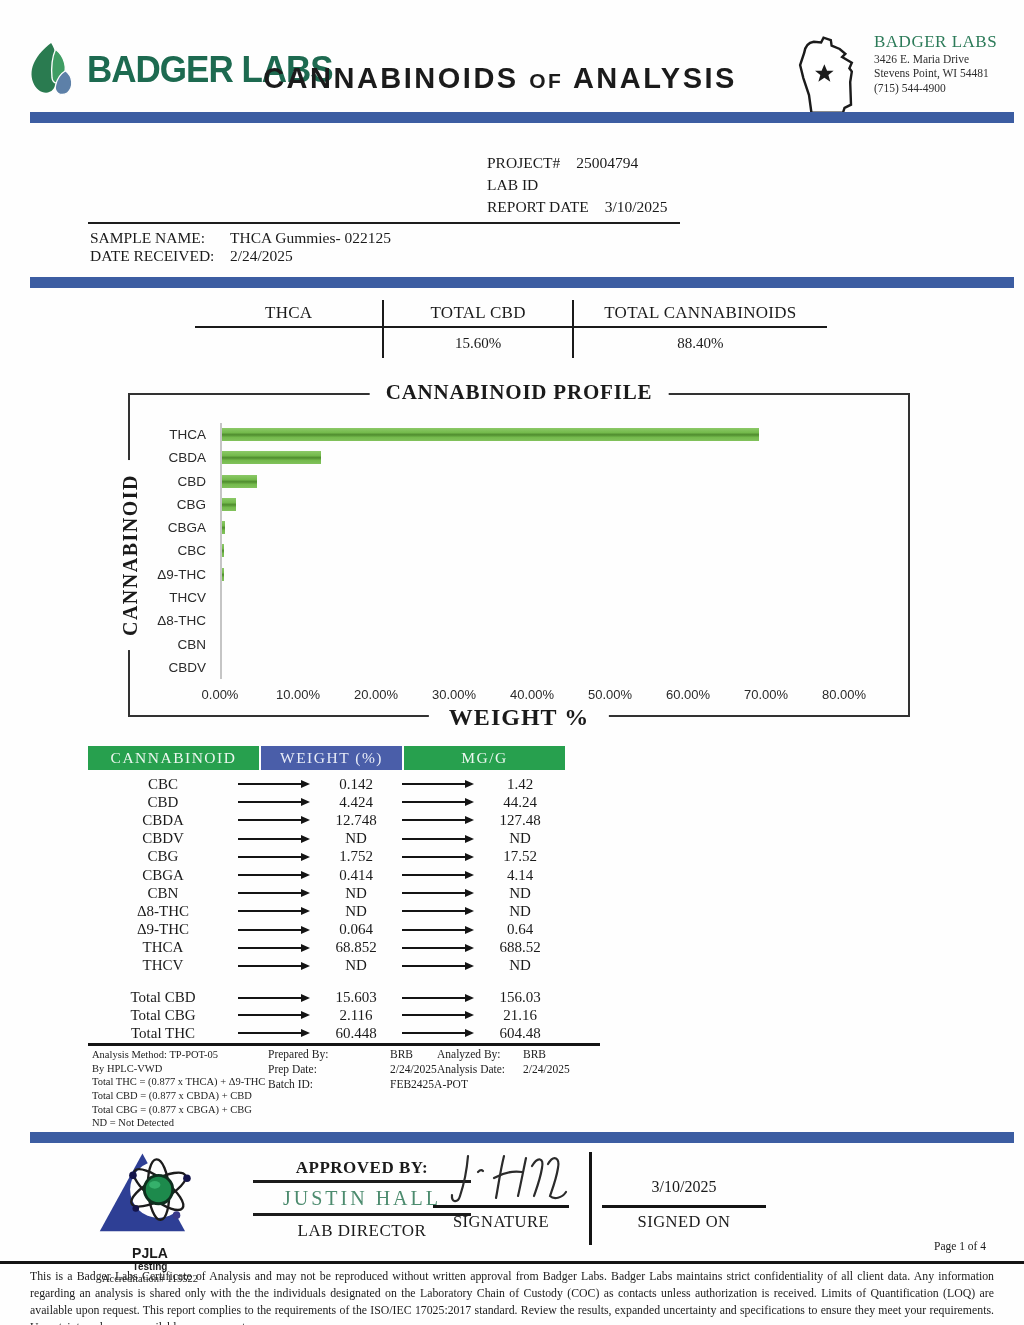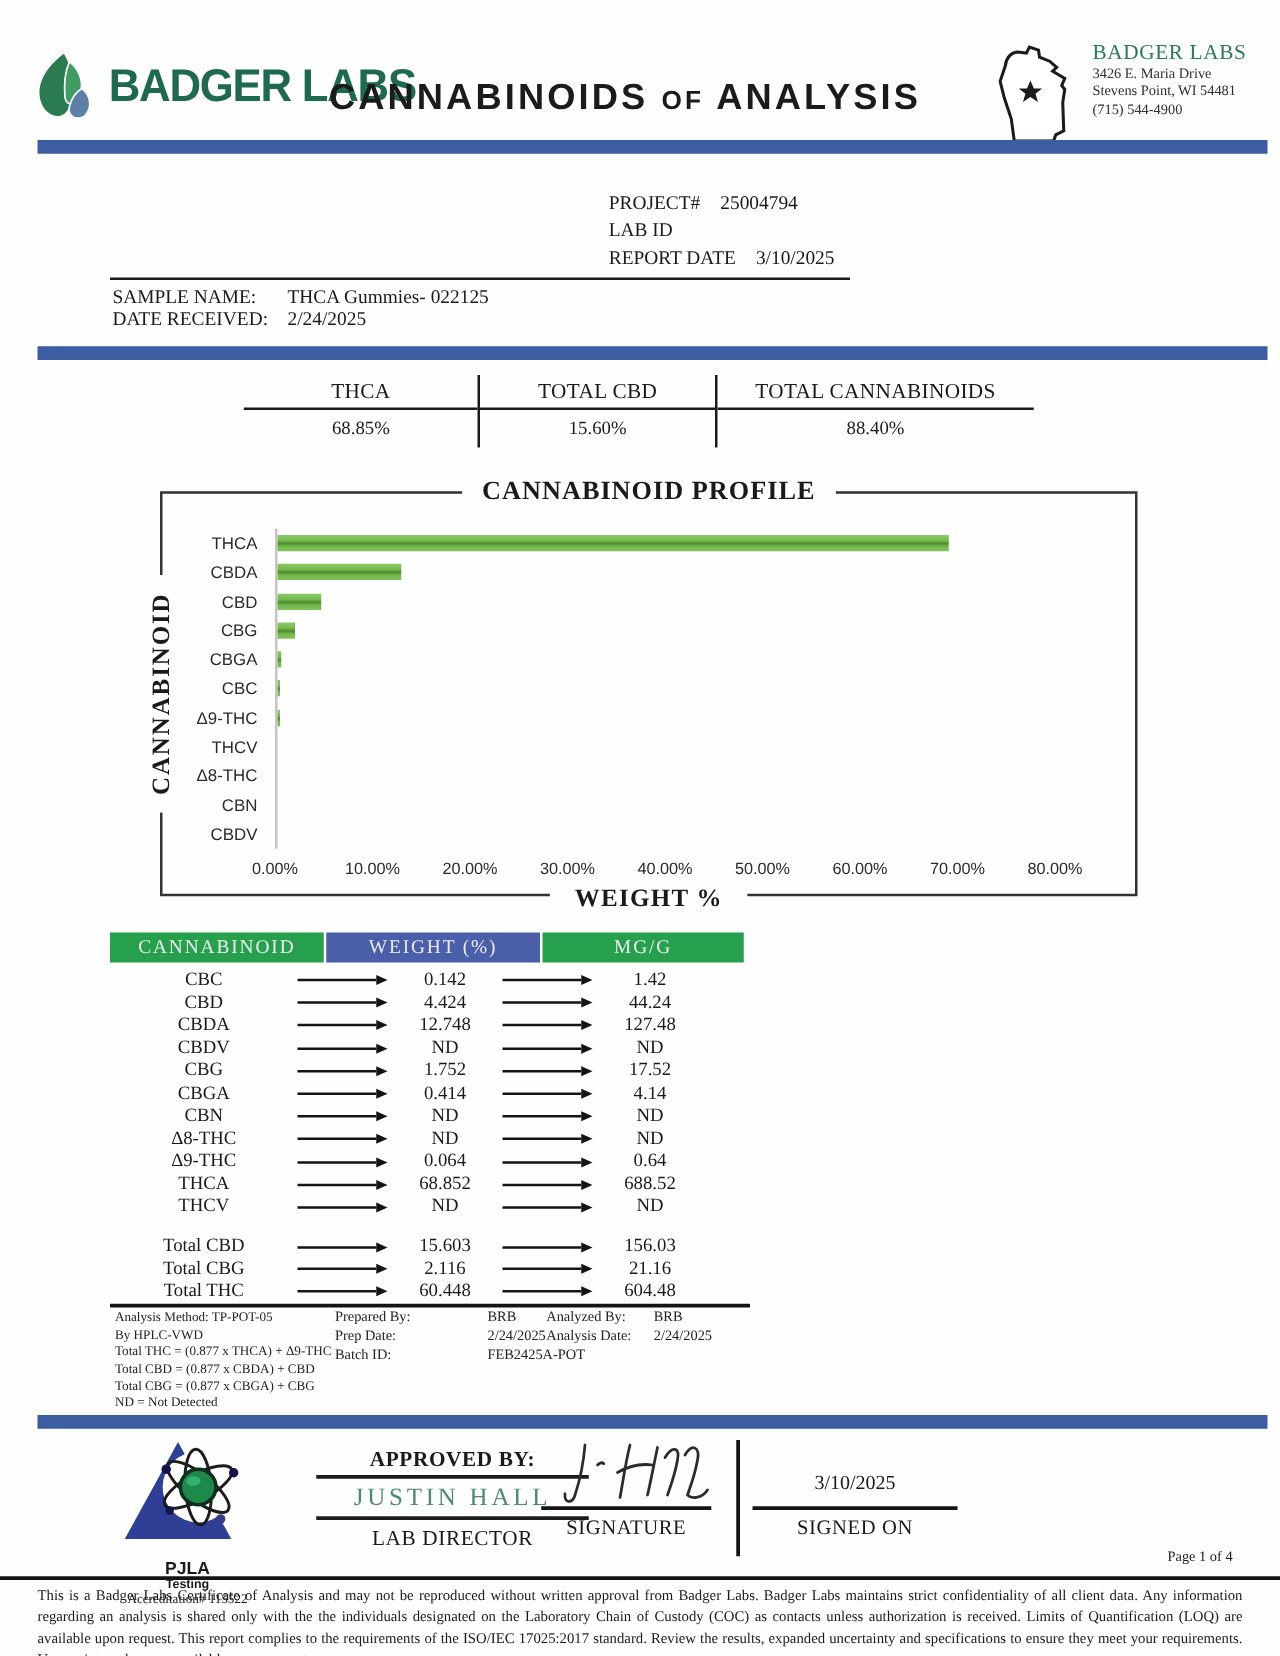--- a/index.html
+++ b/index.html
@@ -41,39 +41,39 @@
              font-size:17px;letter-spacing:.3px;border-bottom:2px solid #1a1a1a;}
   .sum-value{height:30px;display:flex;align-items:center;justify-content:center;font-size:15px;}
 
   
   .chart-box{position:absolute;left:128px;top:393px;width:778px;height:320px;border:2px solid #323232;}
   .chart-title{position:absolute;top:-15px;left:50%;transform:translateX(-50%);background:#fefefe;
                padding:0 16px;font-size:21px;font-weight:bold;letter-spacing:.8px;white-space:nowrap;}
   .chart-ylabel{position:absolute;top:50%;left:0;transform:translate(-50%,-50%) rotate(-90deg);
                 background:#fefefe;padding:0 14px;font-size:20px;font-weight:bold;letter-spacing:1.5px;white-space:nowrap;}
   .chart-xlabel{position:absolute;bottom:-16px;left:50%;transform:translateX(-50%);background:#fefefe;
-                padding:0 20px;font-size:20px;font-weight:bold;letter-spacing:1px;white-space:nowrap;}
+                padding:0 20px;font-size:24px;font-weight:bold;letter-spacing:1px;white-space:nowrap;}
   .chart-cats{position:absolute;left:0;top:28px;width:84px;height:256px;display:flex;flex-direction:column;}
   .chart-cat{flex:1;display:flex;align-items:center;justify-content:flex-end;
              font-family:"Liberation Sans",sans-serif;font-size:13.5px;color:#2b2b2b;padding-right:8px;}
   .chart-plot{position:absolute;left:90px;top:28px;width:680px;height:256px;border-left:2px solid #c5c5c5;
               display:flex;flex-direction:column;}
   .chart-row{flex:1;display:flex;align-items:center;}
   .chart-bar{height:13px;background:linear-gradient(to bottom,#8cc968 0%,#74ba4c 35%,#4f8c2e 52%,#74ba4c 72%,#82c25c 100%);}
   .chart-ticks{position:absolute;left:90px;top:292px;width:680px;height:16px;padding-left:24px;}
   .chart-tick{position:absolute;transform:translateX(-50%);font-family:"Liberation Sans",sans-serif;
               font-size:13px;color:#2a2a2a;white-space:nowrap;}
 
   
   .coa-table{position:absolute;left:88px;top:746px;width:507px;}
   .coa-thead{display:flex;height:24px;}
   .coa-th{display:flex;align-items:center;justify-content:center;font-size:15.5px;letter-spacing:1.5px;}
   .th-green{background:#27a04e;color:#ecf7ef;}
   .th-blue{background:#4a5ea9;color:#e9edf8;}
-  .th1{width:171px;margin-right:2px}.th2{width:171px;margin-right:2px}.th3{width:161px}
+  .th1{width:171px;margin-right:2px}.th2{width:141px;margin-right:2px}.th3{width:161px}
   .coa-rows{margin-top:5px;}
   .coa-row{display:flex;align-items:center;height:18.2px;font-size:15px;}
   .rc-name{width:150px;text-align:center;}
   .rc-val{width:92px;text-align:center;}
   .arrow{width:72px;display:flex;align-items:center;}
   .arrow .shaft{flex:1;height:2px;background:#141414;}
   .arrow .head{width:0;height:0;border-left:9px solid #141414;border-top:4.5px solid transparent;border-bottom:4.5px solid transparent;}
   .coa-totals{margin-top:14px;}
   .coa-totals .coa-row{height:17.6px;}
   .table-endline{position:absolute;left:88px;top:1043px;width:512px;height:3px;background:#141414;}
@@ -169,21 +169,20 @@
   <div class="samp-row samp-b">
     <span class="samp-label">DATE RECEIVED:</span>
     <span>2/24/2025</span>
   </div>
 
   <div class="blue-bar bar2"></div>
 
   <div class="summary">
     <div class="sum-cell sum-c1">
       <div class="sum-label">THCA</div>
-      <div class="sum-value">68.85%</div>
     </div>
     <div class="sum-cell sum-c2">
       <div class="sum-label">TOTAL CBD</div>
       <div class="sum-value">15.60%</div>
     </div>
     <div class="sum-cell sum-c3">
       <div class="sum-label">TOTAL CANNABINOIDS</div>
       <div class="sum-value">88.40%</div>
     </div>
   </div>

